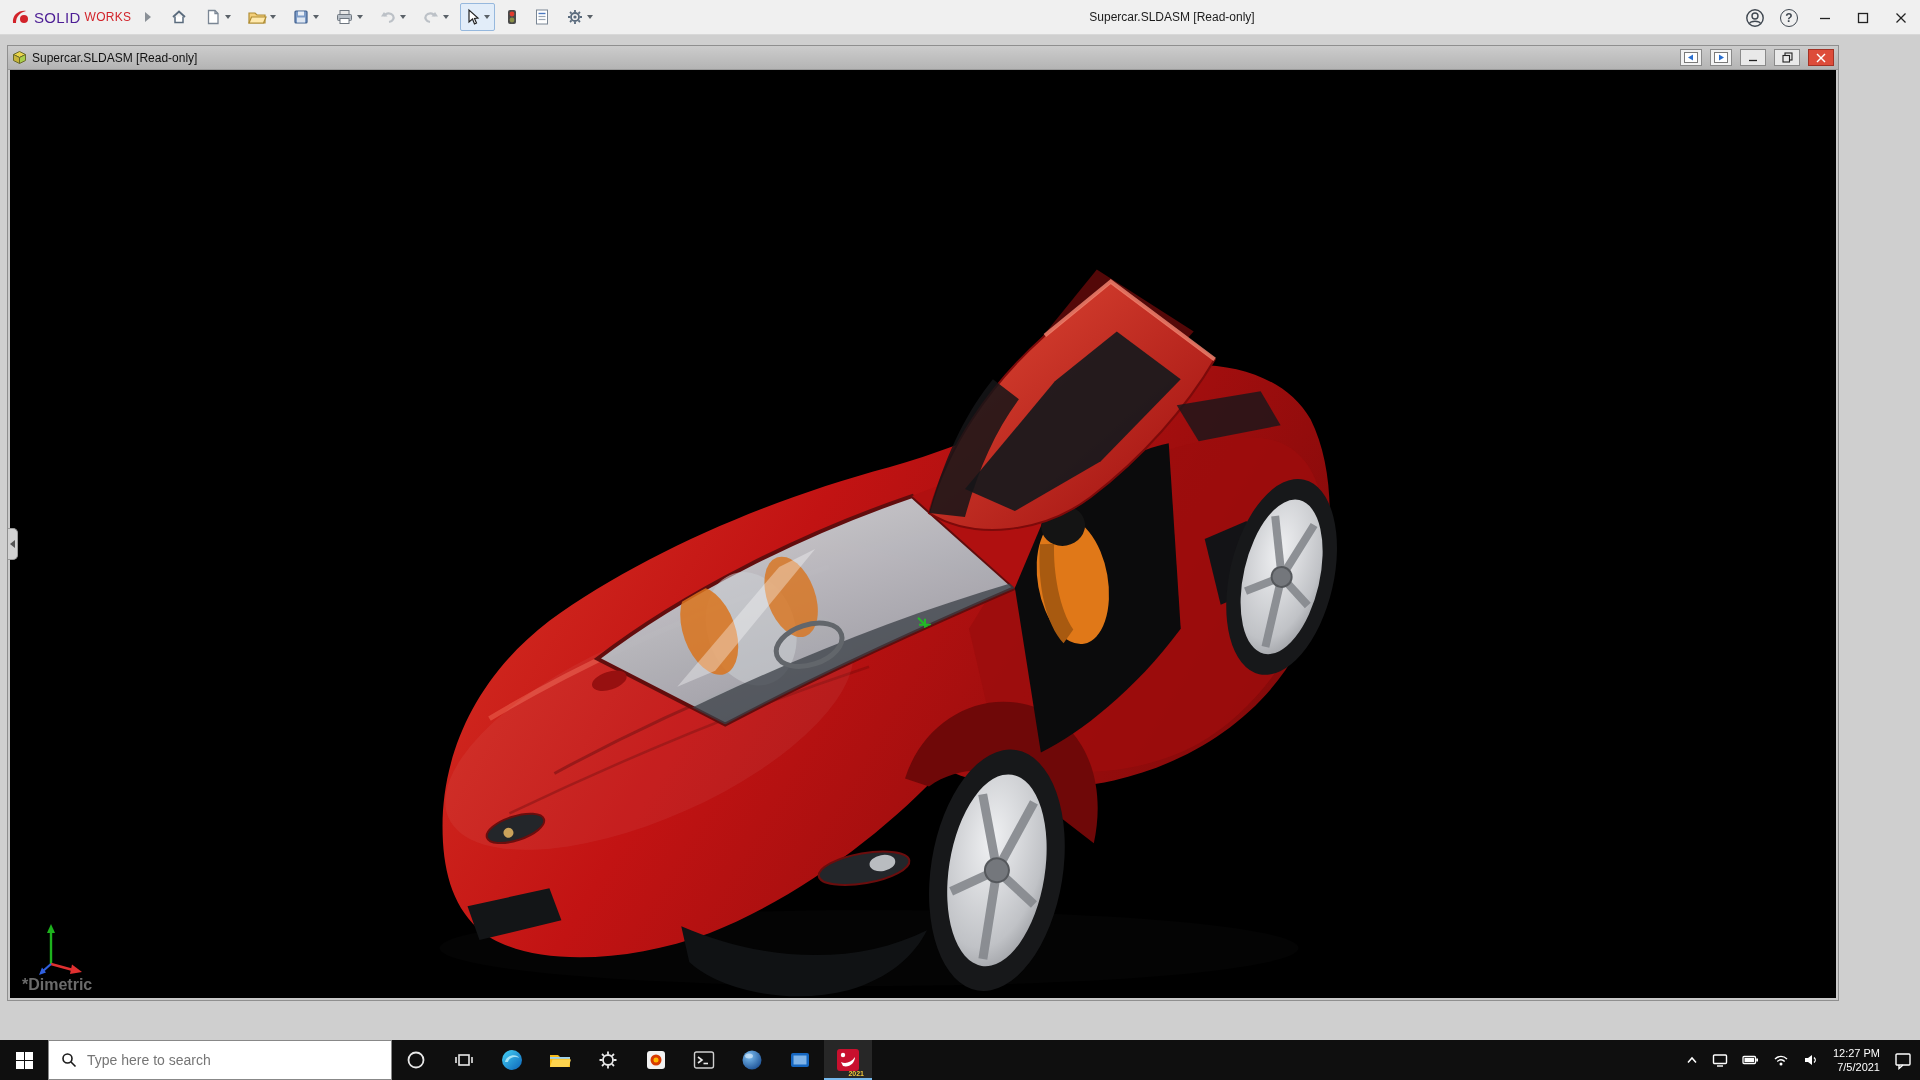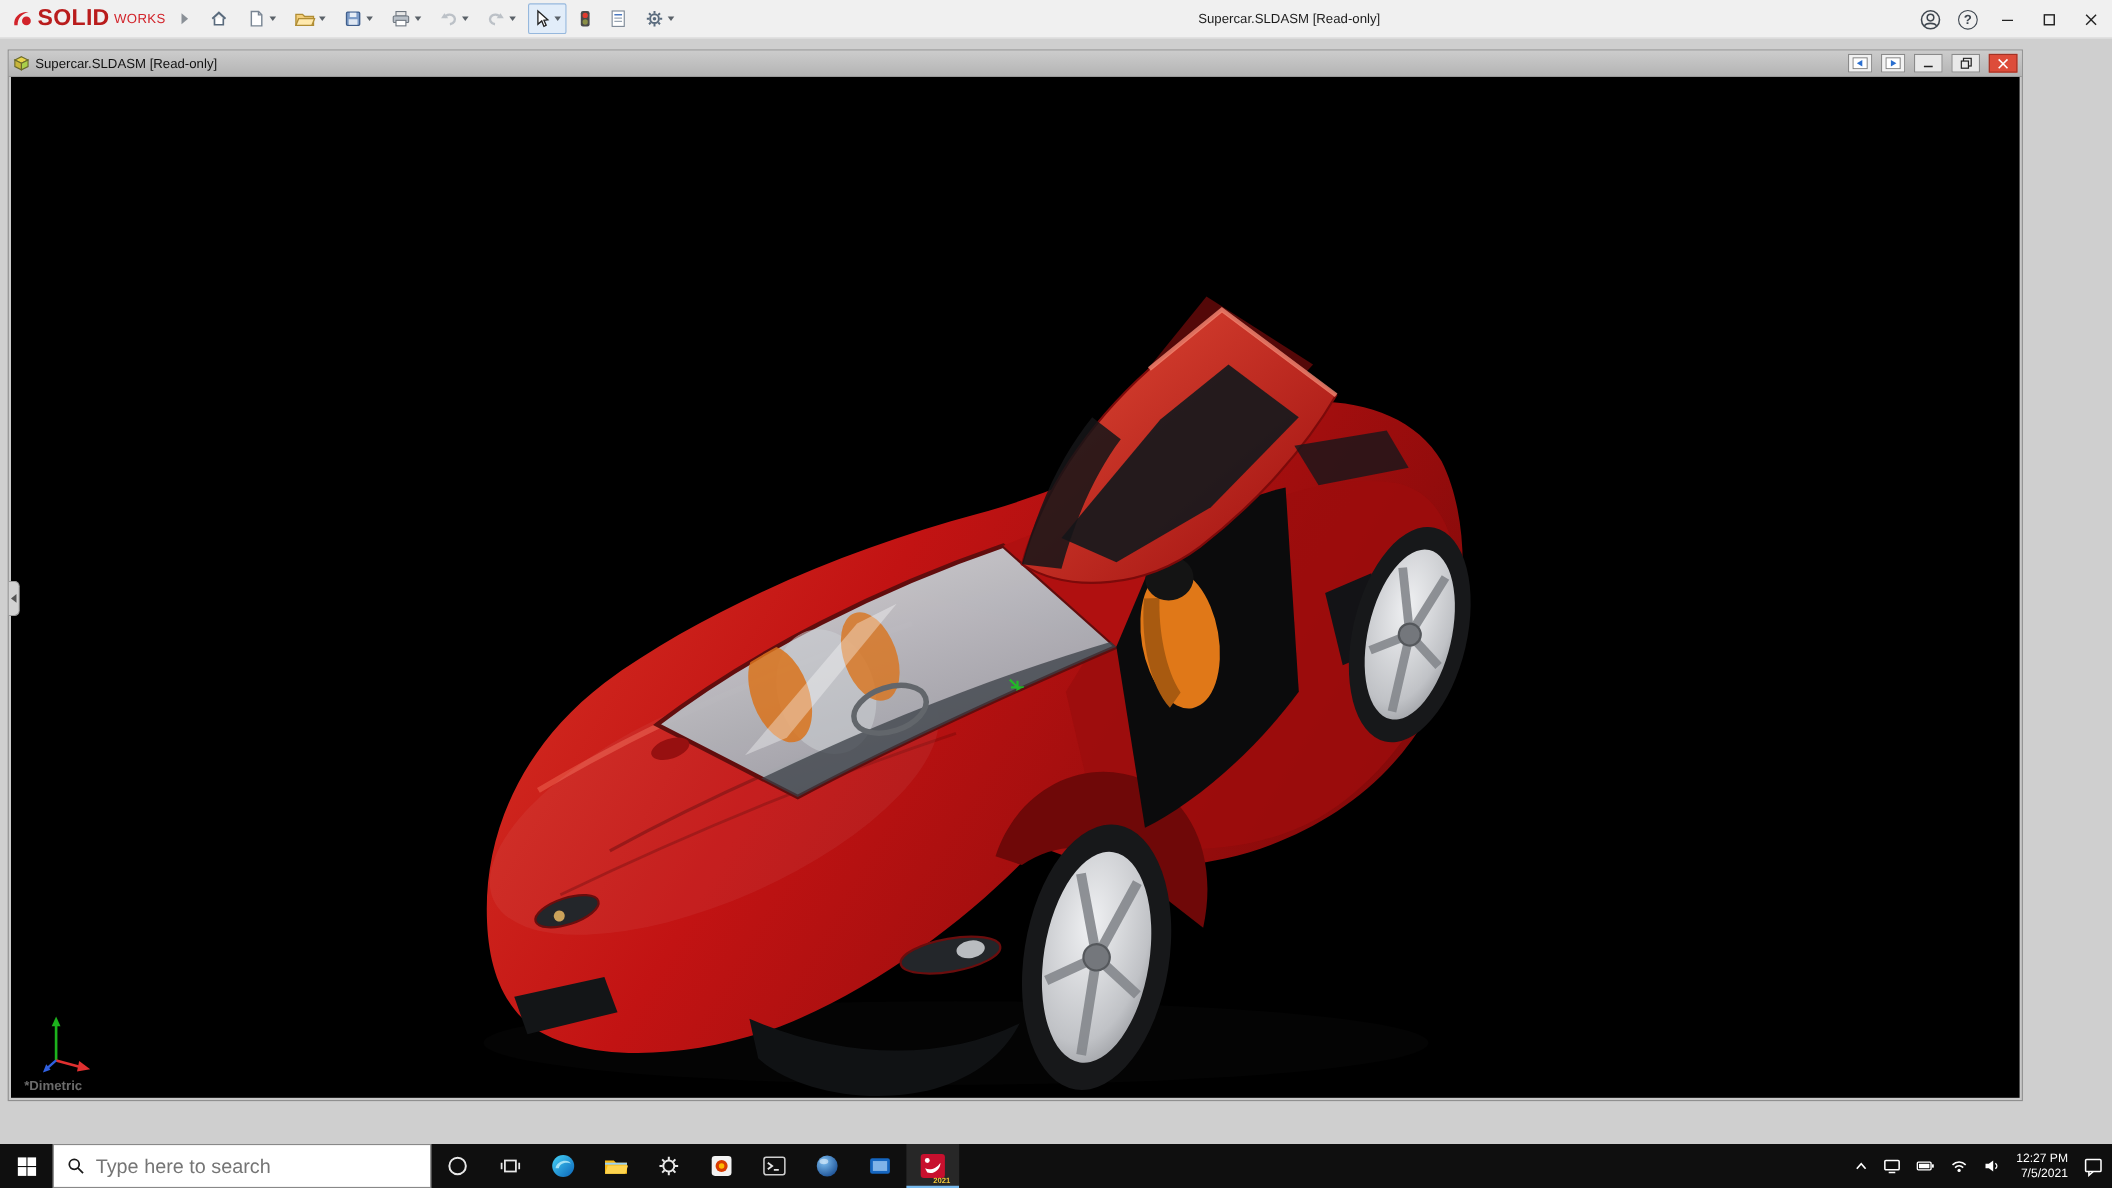--- a/index.html
+++ b/index.html
@@ -3,21 +3,21 @@
 <meta charset="utf-8">
 <style>
   * { margin:0; padding:0; box-sizing:border-box; }
   html,body { width:1920px; height:1080px; overflow:hidden; background:#cfcfcf;
               font-family:"Liberation Sans", sans-serif; }
 
   
   #app-titlebar { position:absolute; top:0; left:0; width:1920px; height:35px;
     background:#f0f0f0; border-bottom:1px solid #d8d8d8; display:flex; align-items:center; }
   .brand { display:flex; align-items:center; gap:4px; padding:0 6px 0 10px; }
-  .brand-solid { color:#b91c1c; font-weight:700; font-size:21px; letter-spacing:.3px; }
+  .brand-solid { color:#4c1d95; font-weight:400; font-size:15px; letter-spacing:.3px; }
   .brand-works { color:#d2232a; font-weight:400; font-size:12px; letter-spacing:.3px; }
   .flyout-chevron { width:0;height:0;border-top:5px solid transparent;border-bottom:5px solid transparent;
     border-left:6px solid #8a9097; margin:0 14px 0 8px; }
   .tb-btn { height:28px; display:flex; align-items:center; padding:0 4px; margin-right:6px;
     border:1px solid transparent; border-radius:2px; }
   .tb-btn.active { background:#e2edf9; border:1px solid #96b8dd; }
   .dd { width:0; height:0; border-left:3.5px solid transparent; border-right:3.5px solid transparent;
     border-top:4px solid #5a6168; margin-left:3px; }
   .app-title { position:absolute; left:1172px; top:50%; transform:translate(-50%,-50%);
     font-size:12px; color:#1c1c1c; white-space:nowrap; }
@@ -36,34 +36,34 @@
   .doc-sp { flex:1; }
   .pane-btn { width:22px; height:17px; background:#f2f2f2; border:1px solid #8a8a8a;
     display:flex; align-items:center; justify-content:center; margin-left:3px; }
   .doc-cap { width:26px; height:17px; background:#e9e9e9; border:1px solid #8a8a8a;
     display:flex; align-items:center; justify-content:center; margin-left:3px; }
   .doc-close { background:#dd4c3a; border-color:#a33225; }
 
   #viewport { position:absolute; left:2px; right:2px; top:24px; bottom:2px; background:#000; overflow:hidden; }
   #car-svg { position:absolute; left:0; top:0; width:100%; height:100%; }
   #triad { position:absolute; left:28px; bottom:22px; }
-  #orientation-label { position:absolute; left:12px; bottom:4px; font-size:12px; font-weight:bold; color:#6b6b6b; }
+  #orientation-label { position:absolute; left:12px; bottom:4px; font-size:16px; font-weight:bold; color:#6b6b6b; }
   #collapse-tab { position:absolute; left:0; top:482px; width:10px; height:32px; background:#d2d2d2;
     border:1px solid #9a9a9a; border-left:none; border-radius:0 5px 5px 0;
     display:flex; align-items:center; justify-content:center; }
   .tab-arrow { width:0; height:0; border-top:4px solid transparent; border-bottom:4px solid transparent;
     border-right:5px solid #555; }
 
   
   #taskbar { position:absolute; left:0; bottom:0; width:1920px; height:40px; background:#0f0f0f;
     display:flex; align-items:stretch; }
   .tsk-btn { width:48px; display:flex; align-items:center; justify-content:center; }
   #search-box { width:344px; background:#ffffff; border:1px solid #888; display:flex; align-items:center;
     gap:10px; padding:0 0 0 12px; }
-  #search-box input { border:none; outline:none; font-size:18px; color:#1d4ed8; width:270px;
+  #search-box input { border:none; outline:none; font-size:14px; color:#1d4ed8; width:270px;
     font-family:"Liberation Sans", sans-serif; background:transparent; }
   .task-app { position:relative; }
   .task-app.active { background:rgba(255,255,255,.10); box-shadow:inset 0 -2px 0 #76b9ed; }
   .sw-badge { position:absolute; right:8px; bottom:3px; font-size:7px; font-weight:bold; color:#f3c73a; }
   #tray { margin-left:auto; display:flex; align-items:center; gap:14px; padding-right:7px; }
   .tray-ico { display:flex; align-items:center; justify-content:center; }
   #clock { text-align:right; color:#fff; font-size:11px; line-height:14px; }
 </style>
 </head>
 <body>

